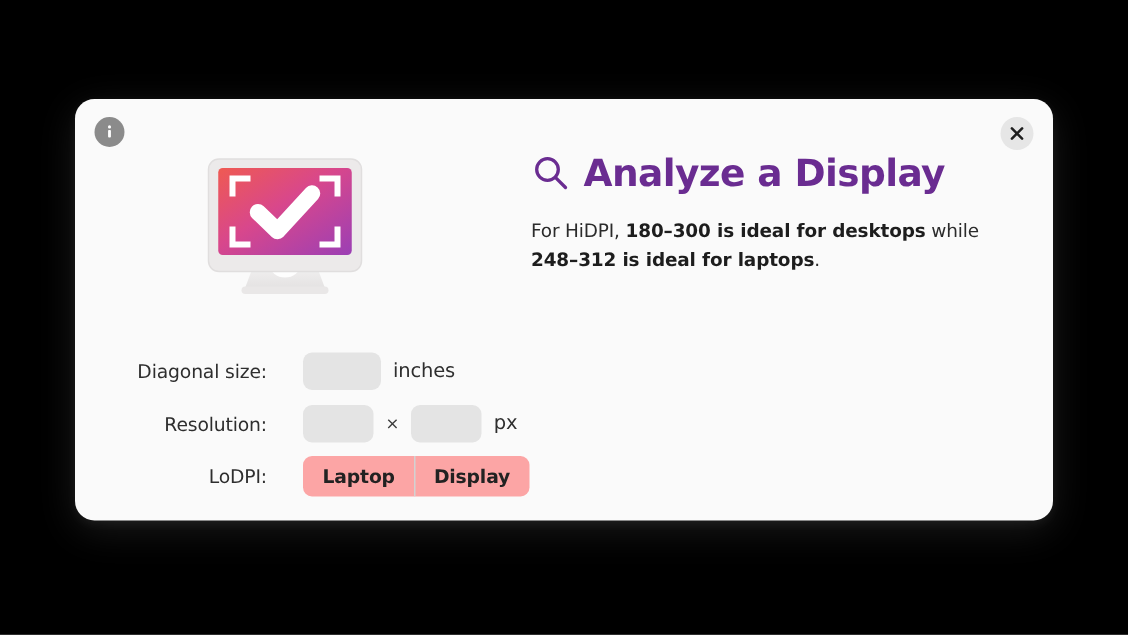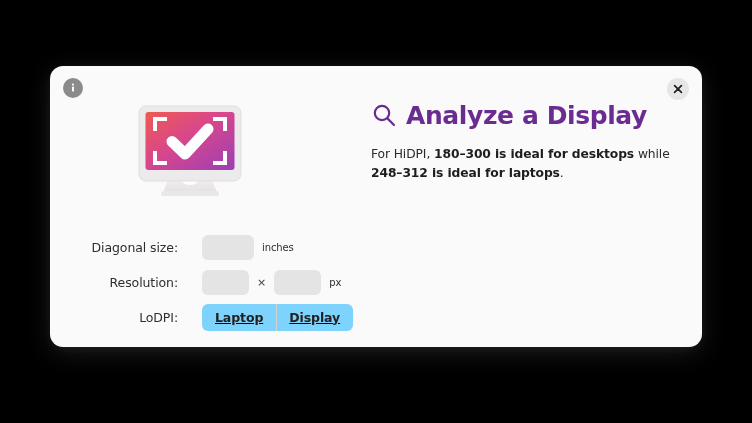--- a/index.html
+++ b/index.html
@@ -116,59 +116,58 @@
     box-sizing: border-box;
     outline: none;
     font-family: inherit;
     font-size: 12.5px;
     color: #2e2e2e;
     padding: 0 7px;
   }
   .field-diag { width: 52px; }
   .field-res  { width: 47px; }
   .unit {
-    font-size: 10px;
+    font-size: 13px;
     color: #2e2e2e;
     margin-left: 8px;
     letter-spacing: -0.1px;
   }
   .times {
     font-size: 11px;
     color: #3b3b3b;
     margin: 0 8px;
   }
 
   
   .segmented {
     display: flex;
-    background: #7dd3fc;
+    background: #fca5a5;
     border-radius: 6px;
     overflow: hidden;
     height: 27px;
-    text-decoration: underline;
   }
   .segment {
     background: transparent;
     border: none;
     padding: 0 13px;
     font-family: inherit;
     font-size: 12.5px;
     font-weight: bold;
     color: #222222;
     cursor: pointer;
     letter-spacing: -0.1px;
   }
   .segment + .segment {
     box-shadow: inset 1px 0 0 #d2d2d2;
   }
 
   
   .right-col {
     position: absolute;
-    left: 321px;
+    left: 304px;
     top: 36px;
     width: 320px;
   }
   .title-row {
     display: flex;
     align-items: center;
     gap: 9px;
     margin-bottom: 9px;
   }
   .search-icon { flex: none; }

